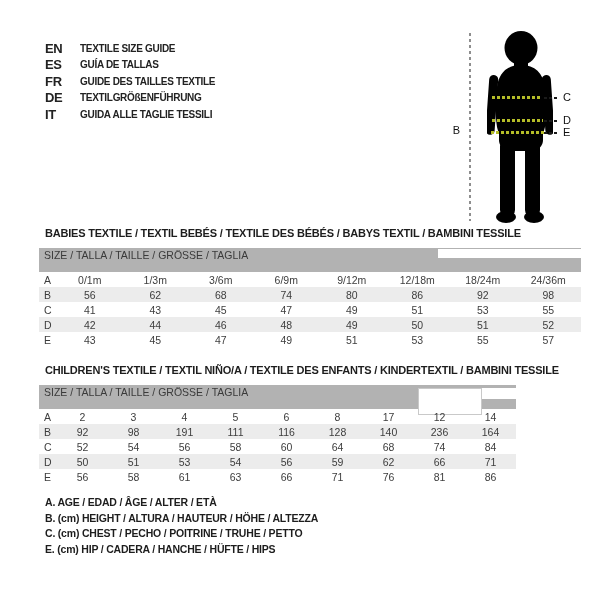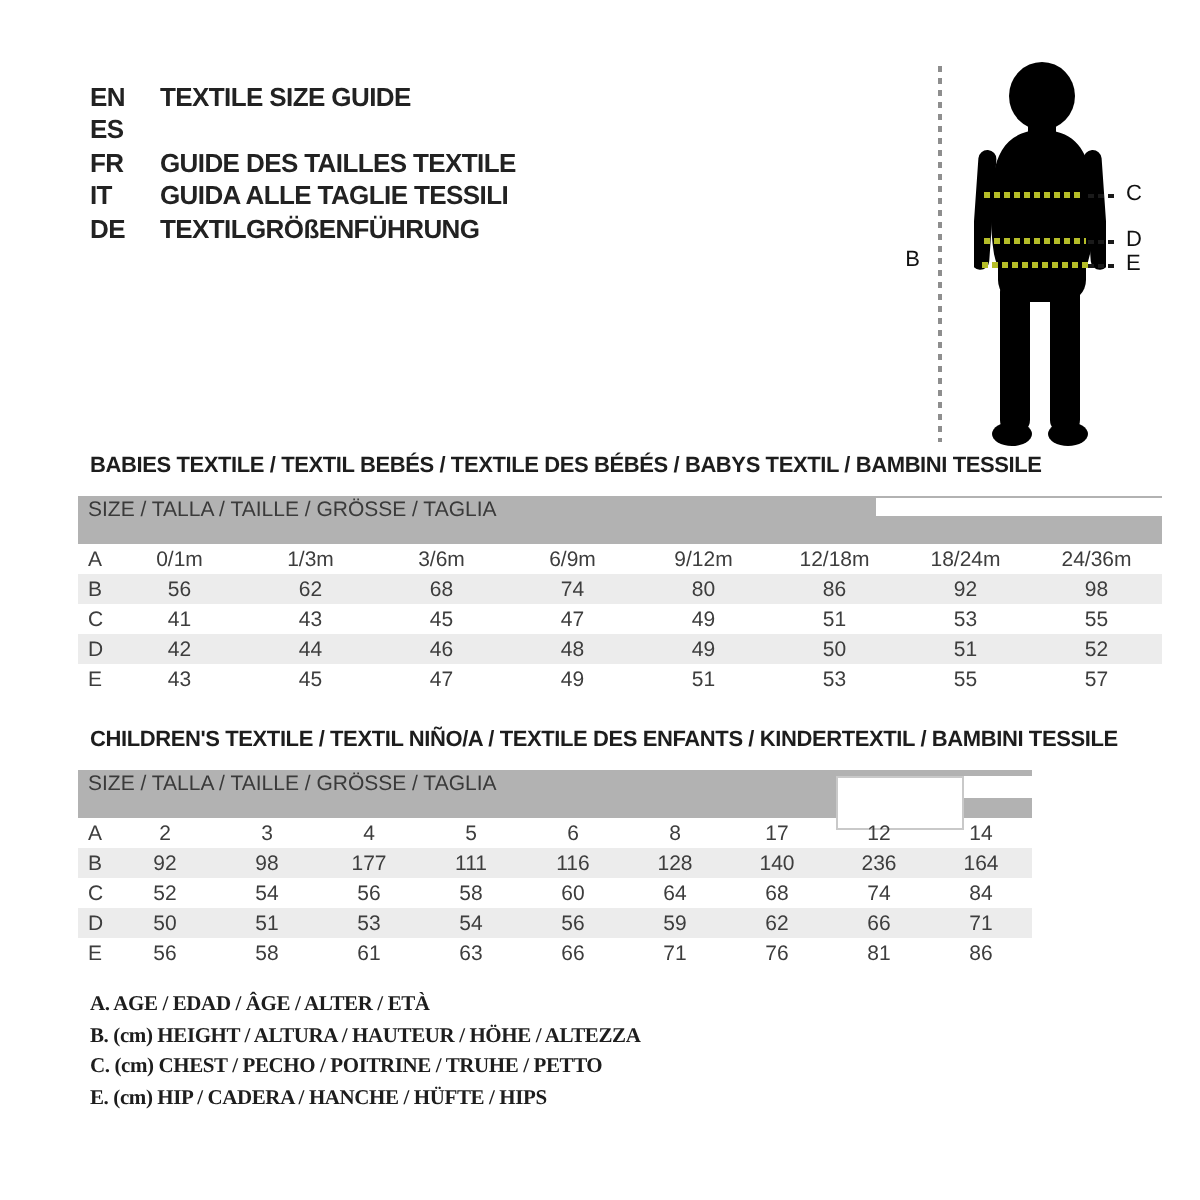--- a/index.html
+++ b/index.html
@@ -10,21 +10,21 @@
     background: #ffffff;
     font-family: "Liberation Sans", "DejaVu Sans", sans-serif;
     color: #2a2a2a;
     overflow: hidden;
   }
 
   
   .lang-block { position: absolute; left: 45px; top: 40px; }
   .lang-row { display: flex; height: 16.5px; align-items: center; }
   .lang-code { width: 35px; font-size: 13px; font-weight: bold; letter-spacing: -0.3px; color: #222; }
-  .lang-label { font-size: 13px; font-weight: bold; letter-spacing: -0.3px; color: #222; white-space: nowrap; }
+  .lang-label { font-size: 10px; font-weight: bold; letter-spacing: -0.3px; color: #222; white-space: nowrap; }
 
   
   .figure { position: absolute; left: 430px; top: 20px; width: 165px; height: 215px; }
   .silhouette-svg { position: absolute; left: 57px; top: 11px; width: 66px; height: 192px; }
   .vdash {
     position: absolute; left: 39px; top: 13px; width: 2px; height: 188px;
     background: repeating-linear-gradient(to bottom, #8e8e8e 0 3px, transparent 3px 6px);
   }
   .hdash-accent {
     position: absolute; height: 3px;
@@ -69,45 +69,46 @@
   .notch.children-cutout { left: 379px; top: 3px; width: 98px; height: 11px; }
   .hl-box {
     position: absolute; left: 379px; top: 3px; width: 64px; height: 27px;
     background: #ffffff; border: 1px solid #c9c9c9; z-index: 1;
   }
 
   
   .legend { position: absolute; left: 45px; top: 495px; }
   .legend-line {
     height: 15.7px; font-size: 10.5px; font-weight: bold; letter-spacing: -0.2px;
-    color: #1d1d1d; white-space: nowrap; line-height: 15.7px; font-family: Liberation Serif, serif;
+    color: #1d1d1d; white-space: nowrap; line-height: 15.7px;
   }
 </style>
 </head>
 <body>
 
 <div class="lang-block">
   <div class="lang-row">
     <span class="lang-code">EN</span>
     <span class="lang-label">TEXTILE SIZE GUIDE</span>
   </div>
   <div class="lang-row">
     <span class="lang-code">ES</span>
+    <span class="lang-label">GUÍA DE TALLAS</span>
   </div>
   <div class="lang-row">
     <span class="lang-code">FR</span>
     <span class="lang-label">GUIDE DES TAILLES TEXTILE</span>
   </div>
   <div class="lang-row">
+    <span class="lang-code">DE</span>
+    <span class="lang-label">TEXTILGRÖßENFÜHRUNG</span>
+  </div>
+  <div class="lang-row">
     <span class="lang-code">IT</span>
     <span class="lang-label">GUIDA ALLE TAGLIE TESSILI</span>
-  </div>
-  <div class="lang-row">
-    <span class="lang-code">DE</span>
-    <span class="lang-label">TEXTILGRÖßENFÜHRUNG</span>
   </div>
 </div>
 
 <div class="figure">
   <svg class="silhouette-svg" viewBox="0 0 66 192" aria-hidden="true">
     <g fill="var(--silhouette, #000)">
       <ellipse cx="34" cy="17" rx="16.5" ry="17"></ellipse>
       <rect x="27" y="28" width="14" height="12"></rect>
       <path d="M34,34 C20,34 12,42 10,56 C8,68 8,84 10,96 C12,106 18,112 26,114 L42,114 C50,112 56,106 58,96 C60,84 60,68 58,56 C56,42 48,34 34,34 Z"></path>
       <rect x="2.5" y="44" width="9" height="60" rx="4.5" transform="rotate(4 7 44)"></rect>
@@ -218,21 +219,21 @@
         <div class="tcell">6</div>
         <div class="tcell">8</div>
         <div class="tcell">17</div>
         <div class="tcell">12</div>
         <div class="tcell">14</div>
       </div>
       <div class="trow stripe">
         <div class="tlabel">B</div>
         <div class="tcell">92</div>
         <div class="tcell">98</div>
-        <div class="tcell">177</div>
+        <div class="tcell">191</div>
         <div class="tcell">111</div>
         <div class="tcell">116</div>
         <div class="tcell">128</div>
         <div class="tcell">140</div>
         <div class="tcell">236</div>
         <div class="tcell">164</div>
       </div>
       <div class="trow">
         <div class="tlabel">C</div>
         <div class="tcell">52</div>

